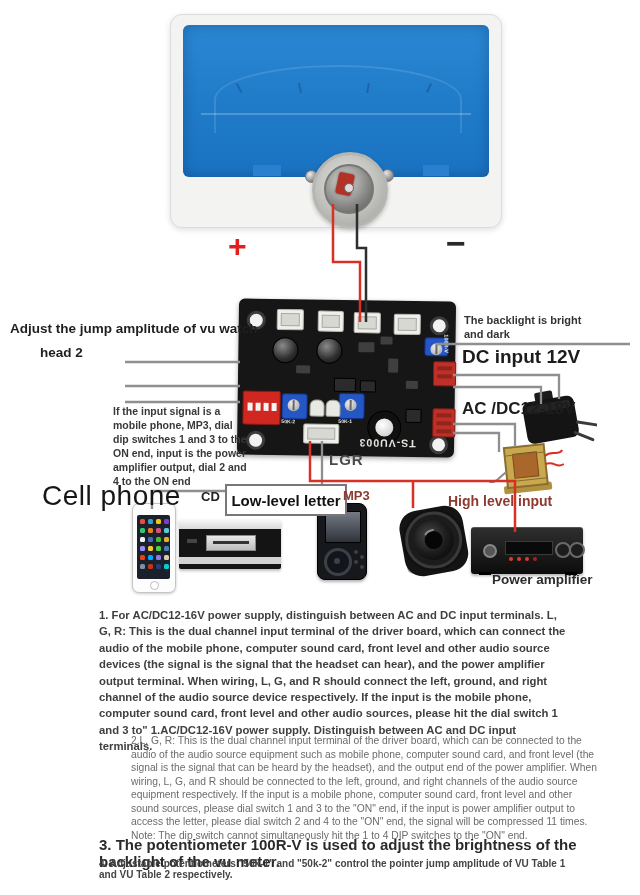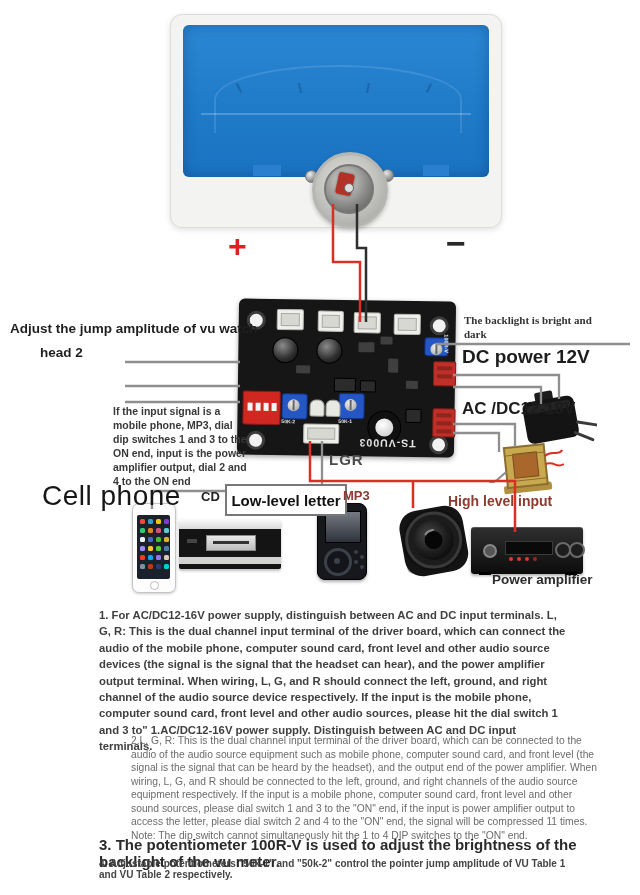--- a/index.html
+++ b/index.html
@@ -71,21 +71,21 @@
   .t-head1{left:66px;top:366px;font-size:10px;font-weight:bold;color:#3a3a3a;}
   .t-dipnote{left:113px;top:404px;width:135px;font-size:10.5px;font-weight:bold;line-height:14px;color:#383838;}
   .t-cell{left:42px;top:480px;font-size:28px;color:#161616;letter-spacing:.5px;}
   .t-cd{left:201px;top:489px;font-size:13px;font-weight:bold;color:#222;}
   .box-low{left:225px;top:484px;width:118px;height:28px;background:#fff;border:2px solid #787878;
            display:flex;align-items:center;justify-content:center;font-size:15px;font-weight:bold;color:#111;}
   .t-mp3{left:343px;top:488px;font-size:13px;font-weight:bold;color:#8d3a30;}
   .t-high{left:420px;top:493px;font-size:14px;font-weight:bold;color:#8d3a30;padding-left:28px;}
   .t-mega{left:370px;top:566px;font-size:21px;color:#161616;}
   .t-pamp{left:492px;top:572px;font-size:13.5px;font-weight:700;color:#2c2c2c;}
-  .t-backlight{left:464px;top:313px;width:132px;font-size:11px;font-weight:bold;line-height:14px;color:#333;font-family:Liberation Serif, serif;}
+  .t-backlight{left:464px;top:313px;width:132px;font-size:11px;font-weight:bold;line-height:14px;color:#333;}
   .t-dc{left:462px;top:346px;font-size:19px;font-weight:bold;color:#1c1c1c;}
   .t-ac{left:462px;top:399px;font-size:17px;font-weight:bold;color:#1c1c1c;}
   .t-lgr{left:329px;top:451px;font-size:15px;font-weight:bold;color:#4a4a4a;letter-spacing:1px;}
 
   
   .dev{z-index:4;}
   .iphone{left:132px;top:503px;width:42px;height:88px;background:#fdfdfd;border:1px solid #c5c5c5;
           border-radius:7px;box-shadow:0 1px 3px rgba(0,0,0,.2);}
   .iphone .scr{position:absolute;left:4px;top:11px;width:33px;height:64px;background:#1b212a;border-radius:2px;overflow:hidden;}
   .iphone .dots{position:absolute;left:3px;top:4px;width:5px;height:5px;border-radius:1.5px;background:#e74c3c;
@@ -340,21 +340,21 @@
     <path d="M333 204 V262 H360 V322" stroke="#d93025" stroke-width="2.5" fill="none"></path>
     <path d="M357 204 V248 H366 V322" stroke="#2e2e2e" stroke-width="2.5" fill="none"></path>
 
     <path d="M310 441 V481 H515 V532" stroke="#d93025" stroke-width="2.5" fill="none"></path>
     <path d="M413 481 V508" stroke="#d93025" stroke-width="2.5" fill="none"></path>
   </svg>
 
   <div class="abs lab t-adjust">Adjust the jump amplitude of vu watch head 2</div>
   <div class="abs lab t-dipnote">If the input signal is a mobile phone, MP3, dial dip switches 1 and 3 to the ON end, input is the power amplifier output, dial 2 and 4 to the ON end</div>
   <div class="abs lab t-backlight">The backlight is bright and dark</div>
-  <div class="abs lab t-dc">DC power 12V</div>
+  <div class="abs lab t-dc">DC input 12V</div>
   <div class="abs lab t-ac">AC /DC12-18V</div>
   <div class="abs lab t-lgr">LGR</div>
 
   <div class="abs lab t-cell">Cell phone</div>
   <div class="abs lab t-cd">CD</div>
   <div class="abs lab box-low">Low-level letter</div>
   <div class="abs lab t-mp3">MP3</div>
   <div class="abs lab t-high">High level input</div>
   <div class="abs lab t-pamp">Power amplifier</div>
 

